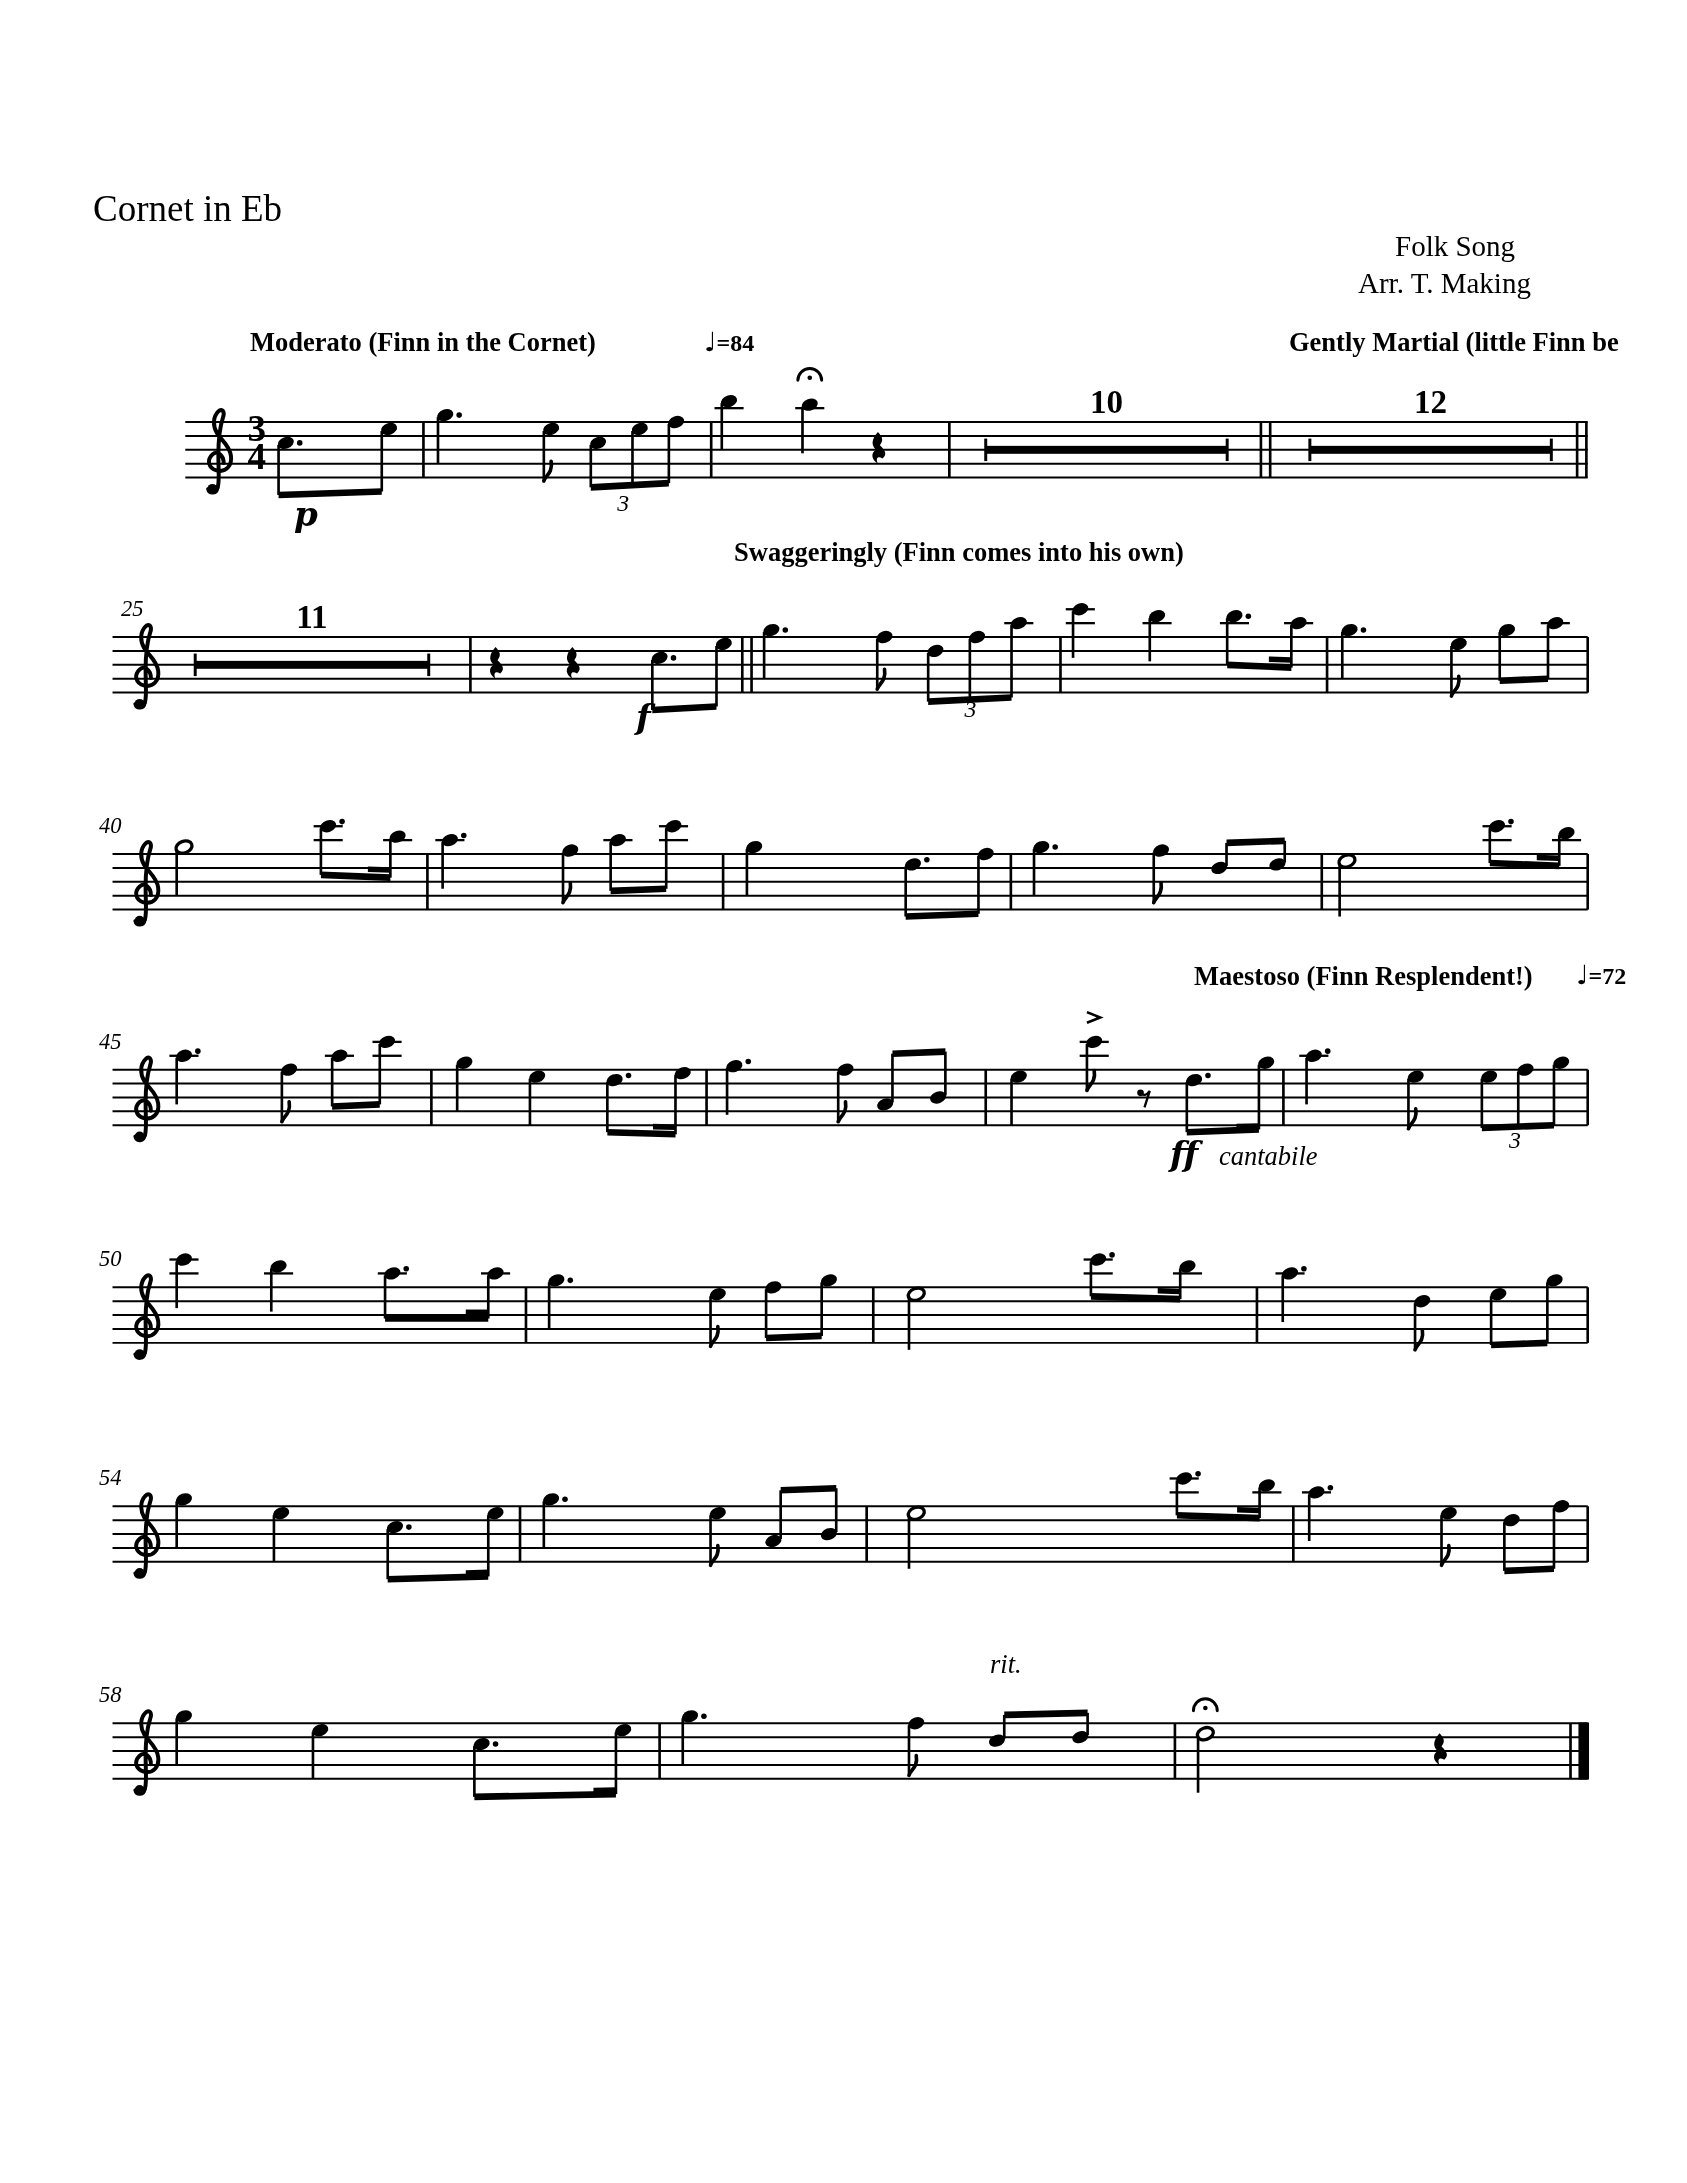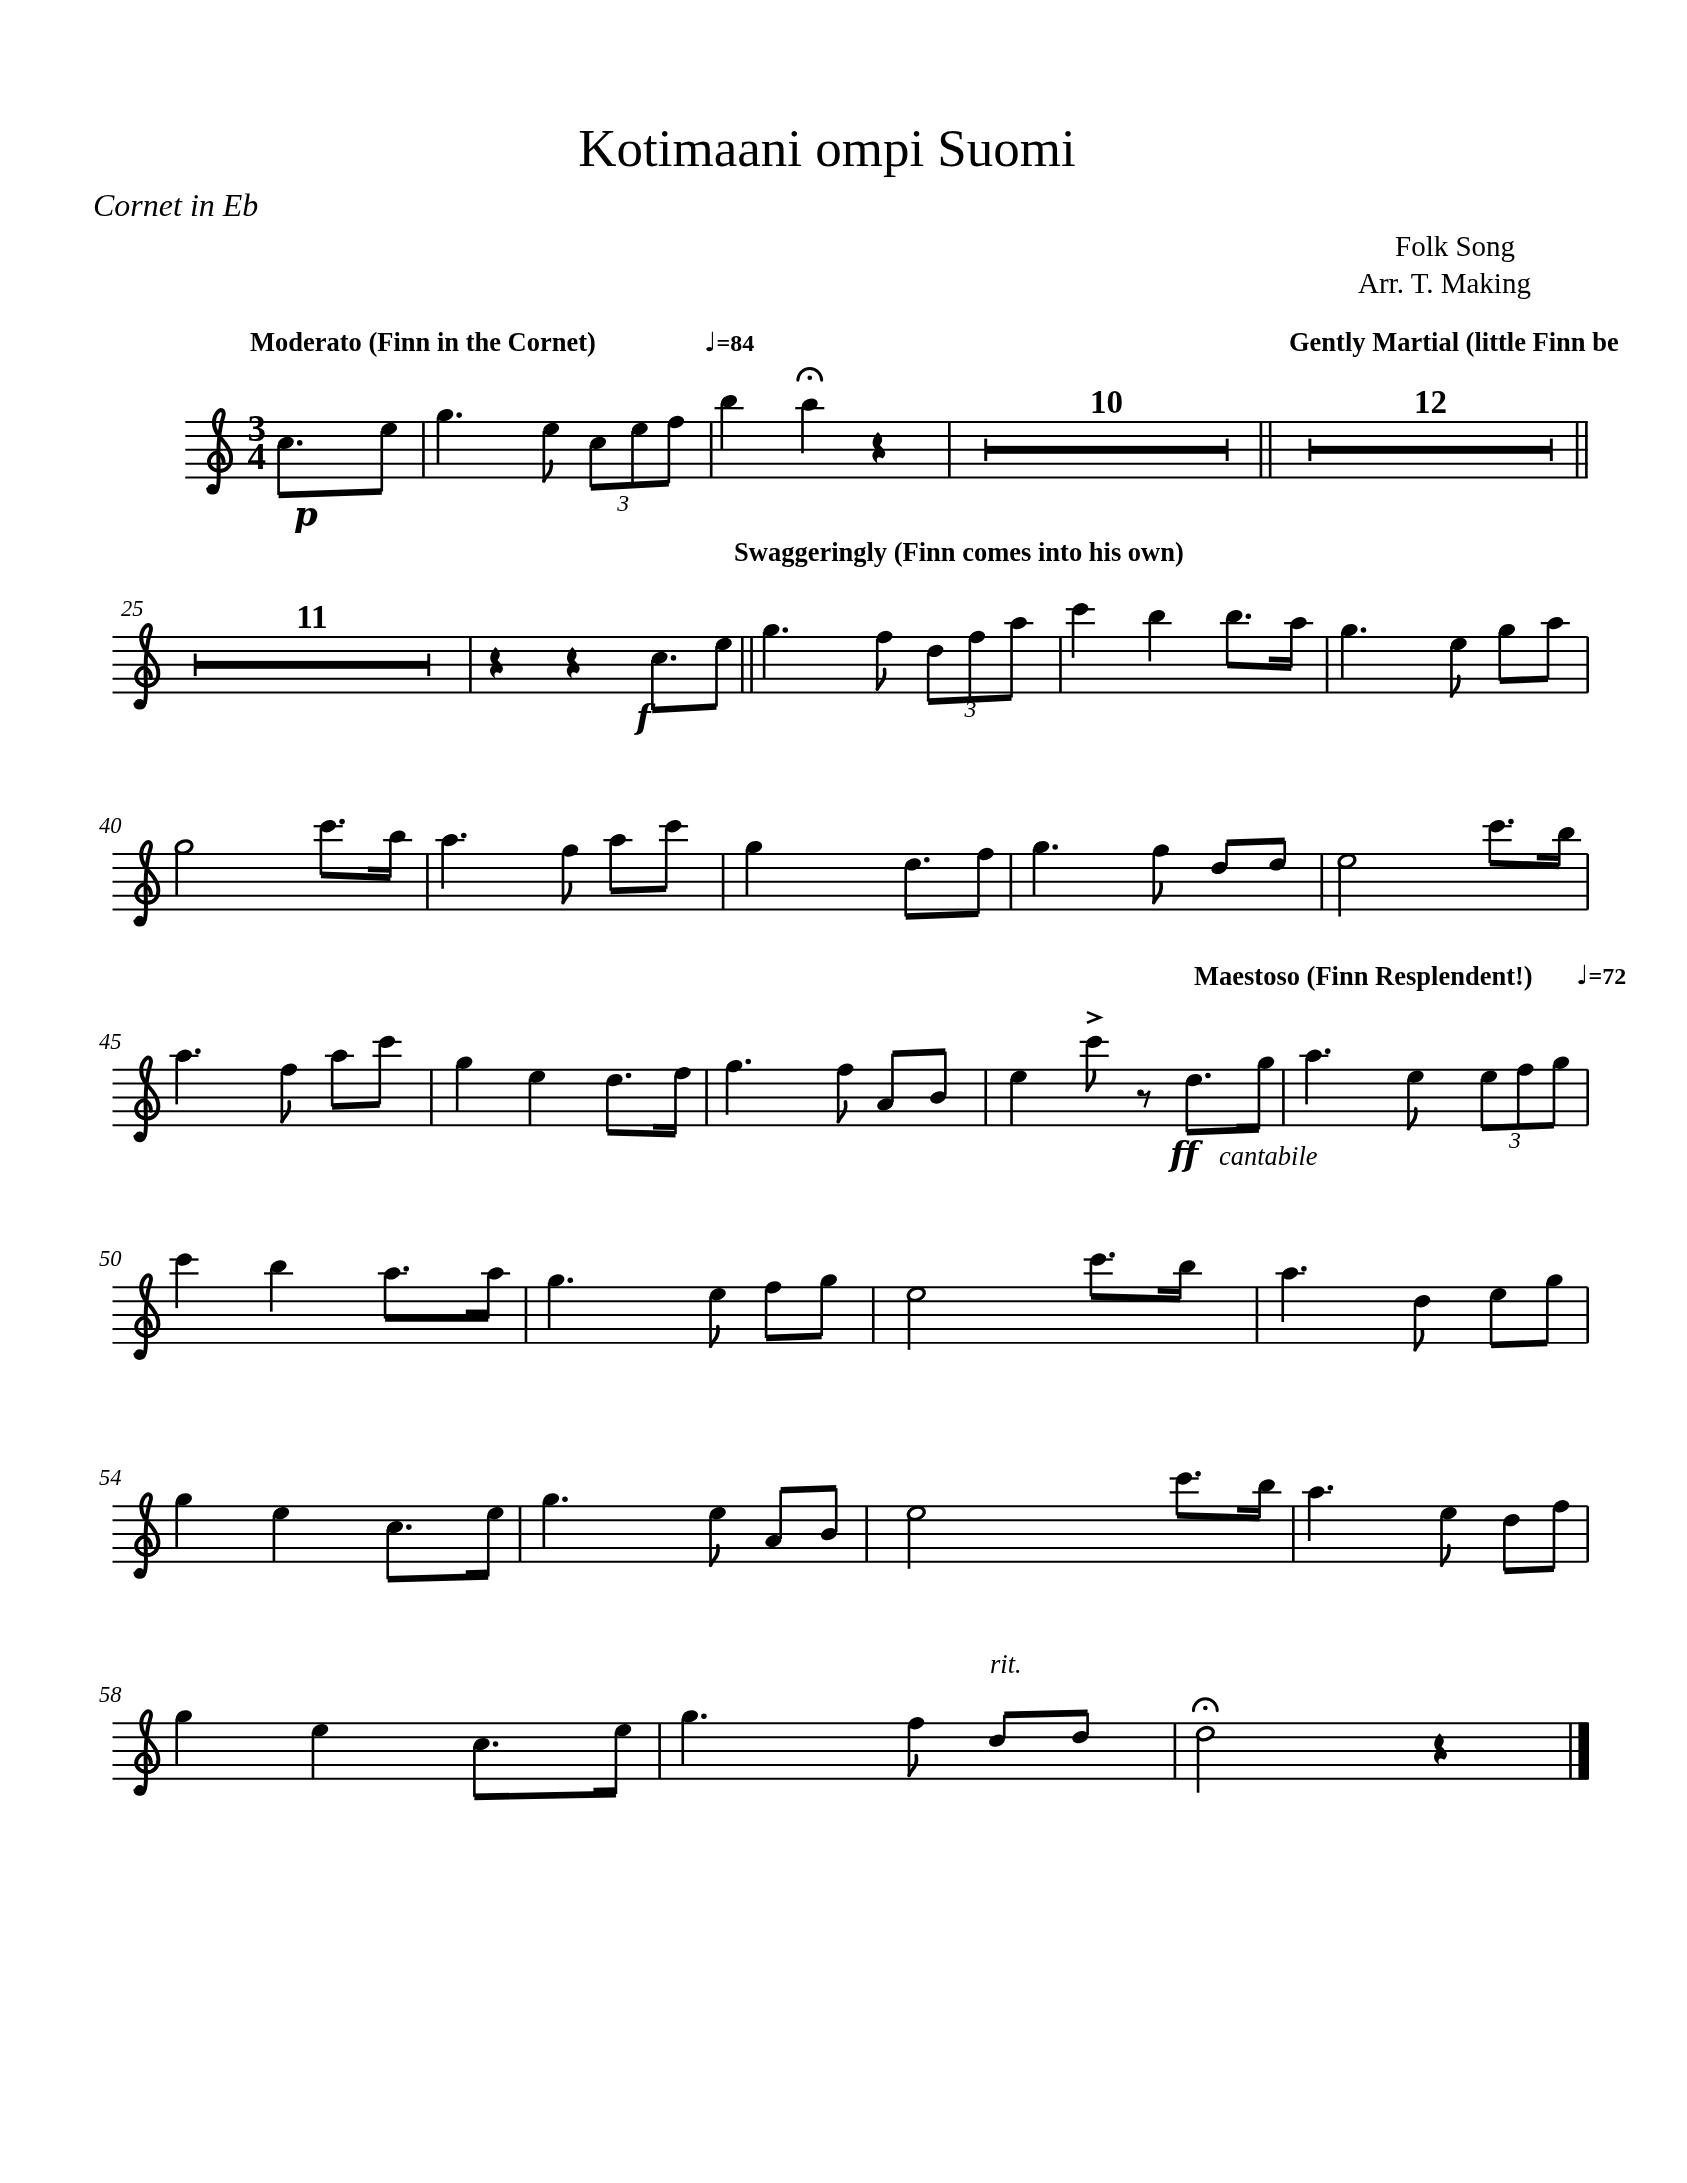--- a/index.html
+++ b/index.html
@@ -1,38 +1,37 @@
 <!DOCTYPE html>
 <html style="font-size:10.6px"><head>
 <meta charset="utf-8">
 <style>
   html,body{margin:0;padding:0;background:#e8e8e8;}
   .page{position:relative;width:1687px;height:2183px;background:#ffffff;overflow:hidden;
         font-family:"Liberation Serif",serif;color:#000;}
   .abs{position:absolute;white-space:nowrap;}
-  .instrument{left:93px;top:187px;font-size:32px;font-style:italic;}
+  .instrument{left:93px;top:187px;font-size:37px;}
   .title{left:827px;top:118px;transform:translateX(-50%);font-size:53px;}
   .dedication{left:826px;top:212px;transform:translateX(-50%);font-style:italic;font-size:28px;}
   .credit1{left:1395px;top:230px;font-size:29px;}
   .credit2{left:1358px;top:267px;font-size:29px;}
   .t-tempo{font-weight:bold;font-size:26.5px;font-family:"Liberation Serif",serif;}
   .t-metronome{font-weight:bold;font-size:24px;font-family:"Liberation Serif",serif;margin-left:12px;}
   .t-metronome .glyph{font-family:"DejaVu Sans",sans-serif;font-size:26.5px;font-weight:normal;}
   .t-dynamic{font-family:"DejaVu Serif",serif;font-style:italic;font-weight:bold;font-size:34px;}
   .t-ital{font-style:italic;font-size:26.5px;font-family:"Liberation Serif",serif;}
   .t-mnum{font-style:italic;font-size:22.5px;font-family:"Liberation Serif",serif;}
   svg{position:absolute;left:0;top:0;}
   svg text{font-family:"Liberation Serif",serif;}
 </style>
 </head>
 <body>
 
 <div class="page">
   <div class="abs instrument">Cornet in Eb</div>
-  <div class="abs title">Kotimaani ompi Suomi</div>
   <div class="abs credit1">Folk Song</div>
   <div class="abs credit2">Arr. T. Making</div>
   <svg id="score-svg" width="1687" height="2183" viewBox="0 0 2550 3300">
       <g>
         <line x1="280" y1="638" x2="2400" y2="638" stroke="#000000" stroke-width="3"></line>
         <line x1="280" y1="659" x2="2400" y2="659" stroke="#000000" stroke-width="3"></line>
         <line x1="280" y1="680" x2="2400" y2="680" stroke="#000000" stroke-width="3"></line>
         <line x1="280" y1="701" x2="2400" y2="701" stroke="#000000" stroke-width="3"></line>
         <line x1="280" y1="722" x2="2400" y2="722" stroke="#000000" stroke-width="3"></line>
         <g transform="translate(325,638)">

